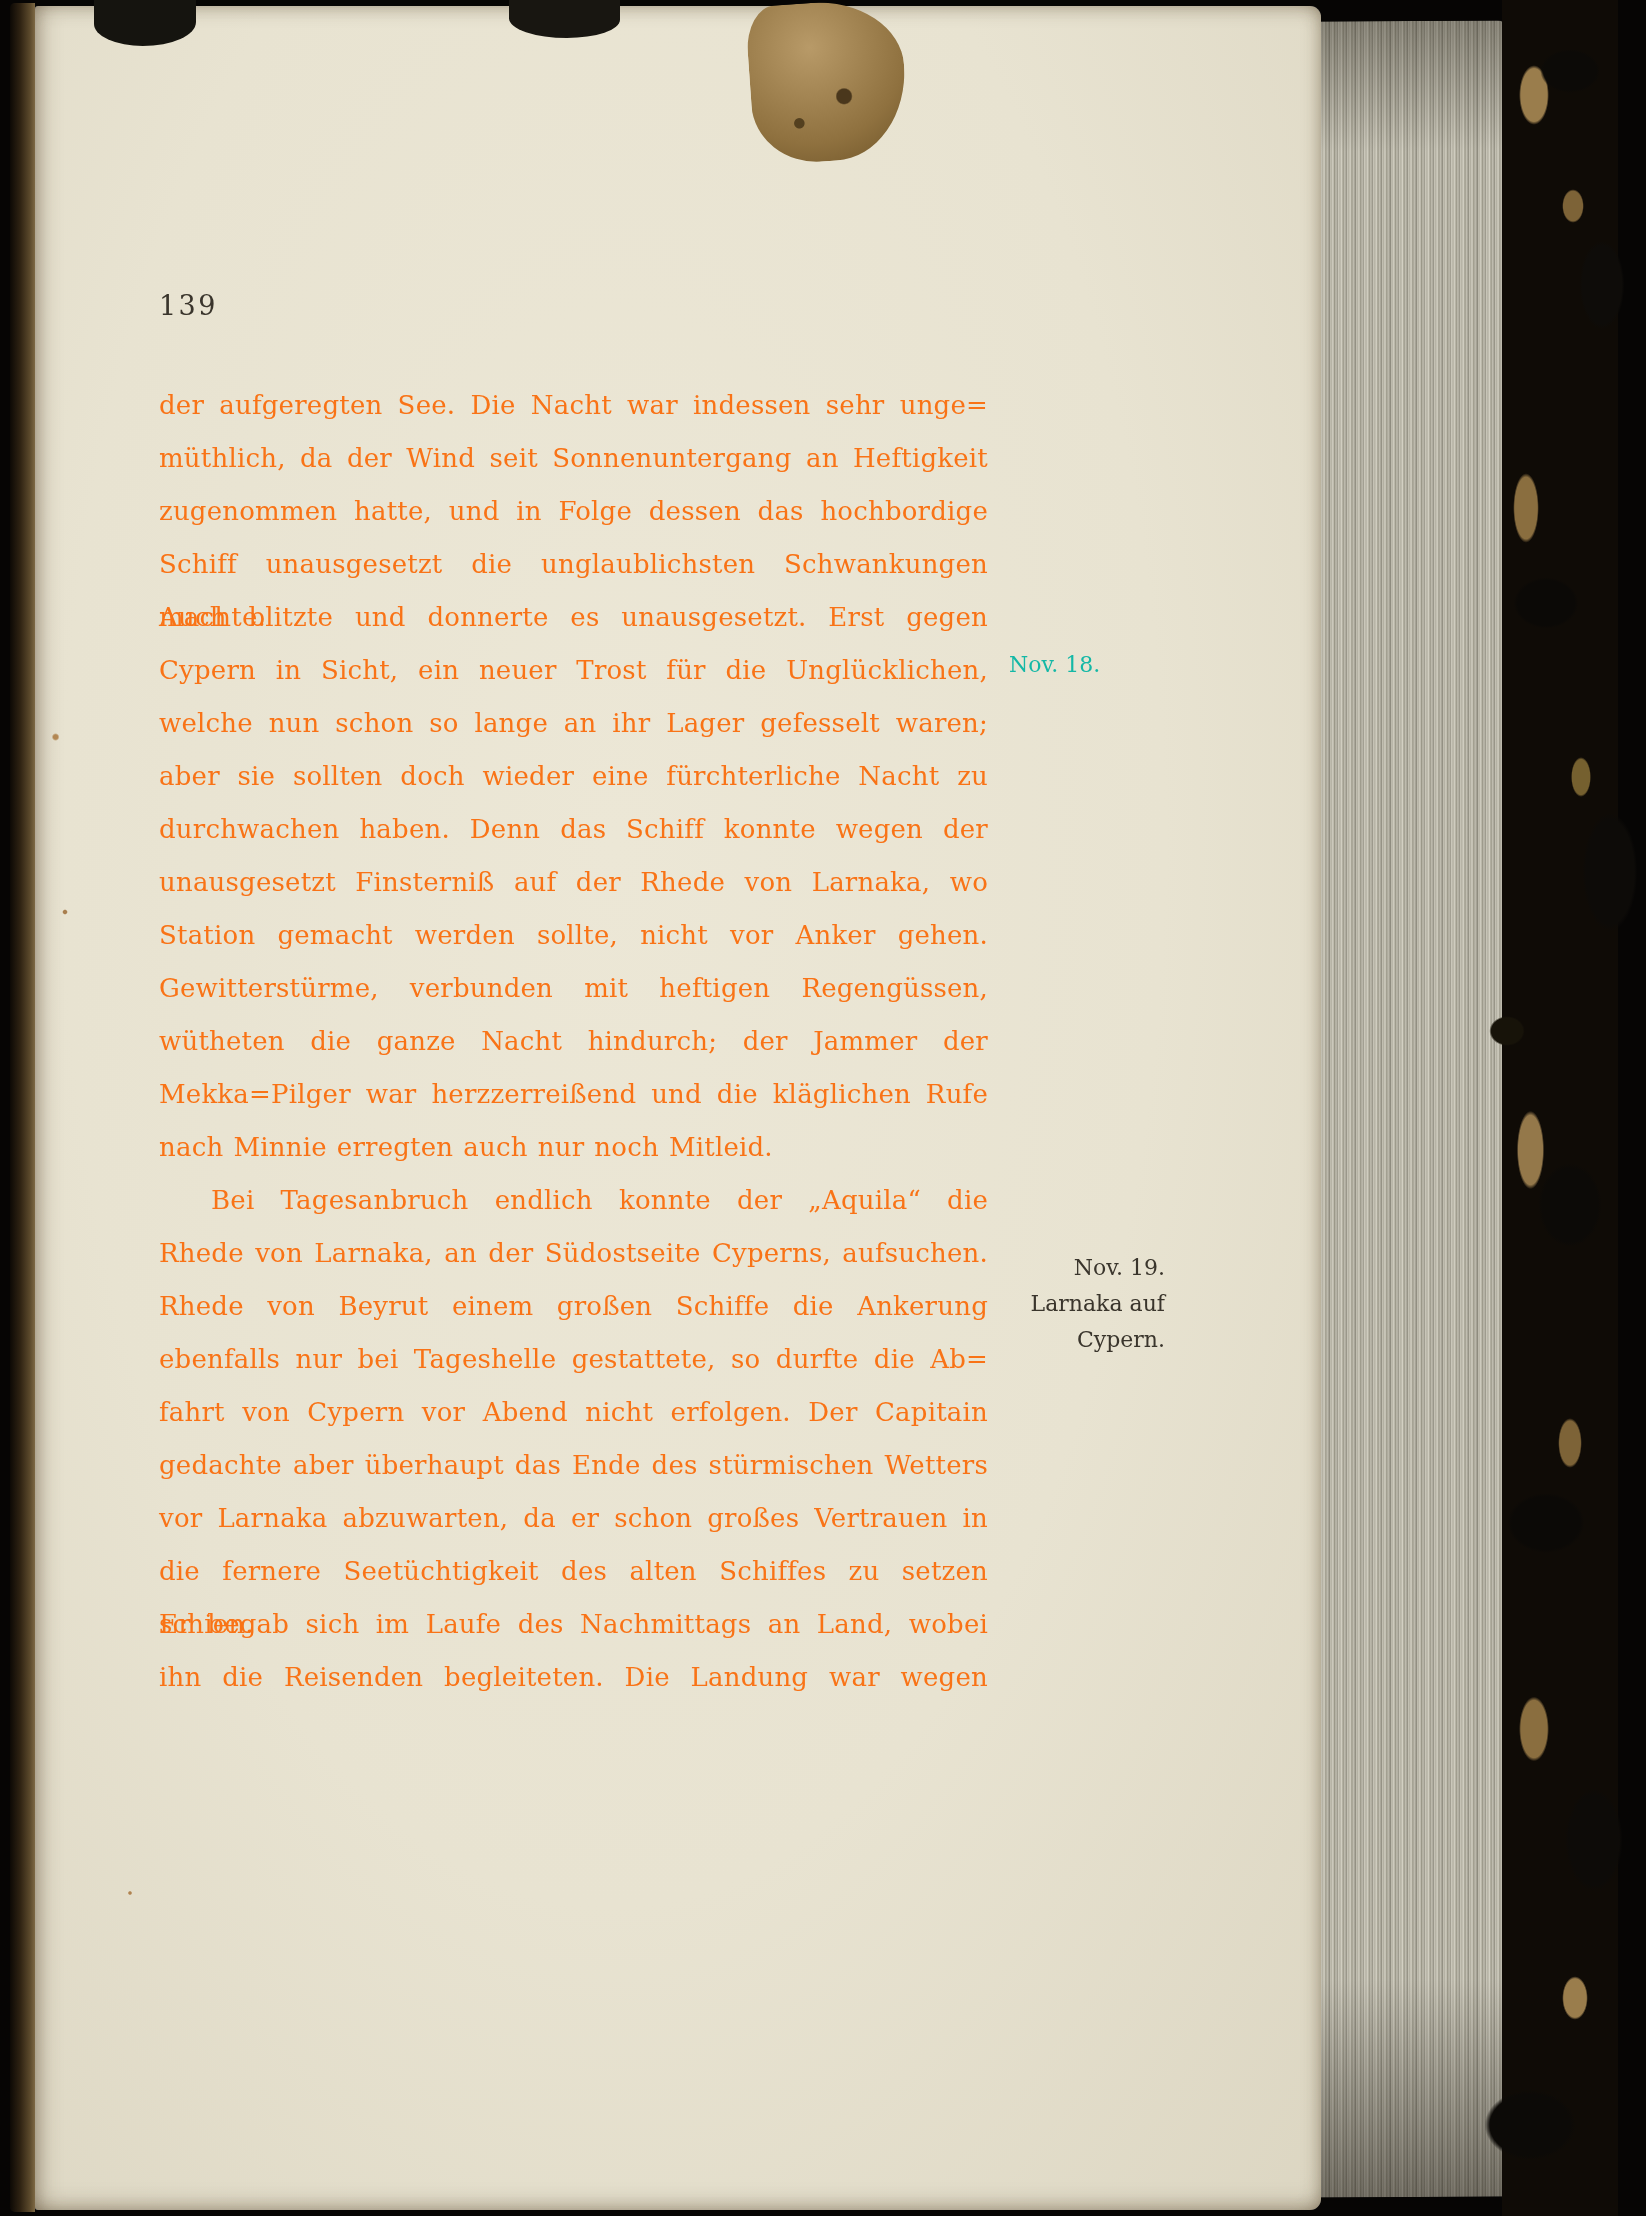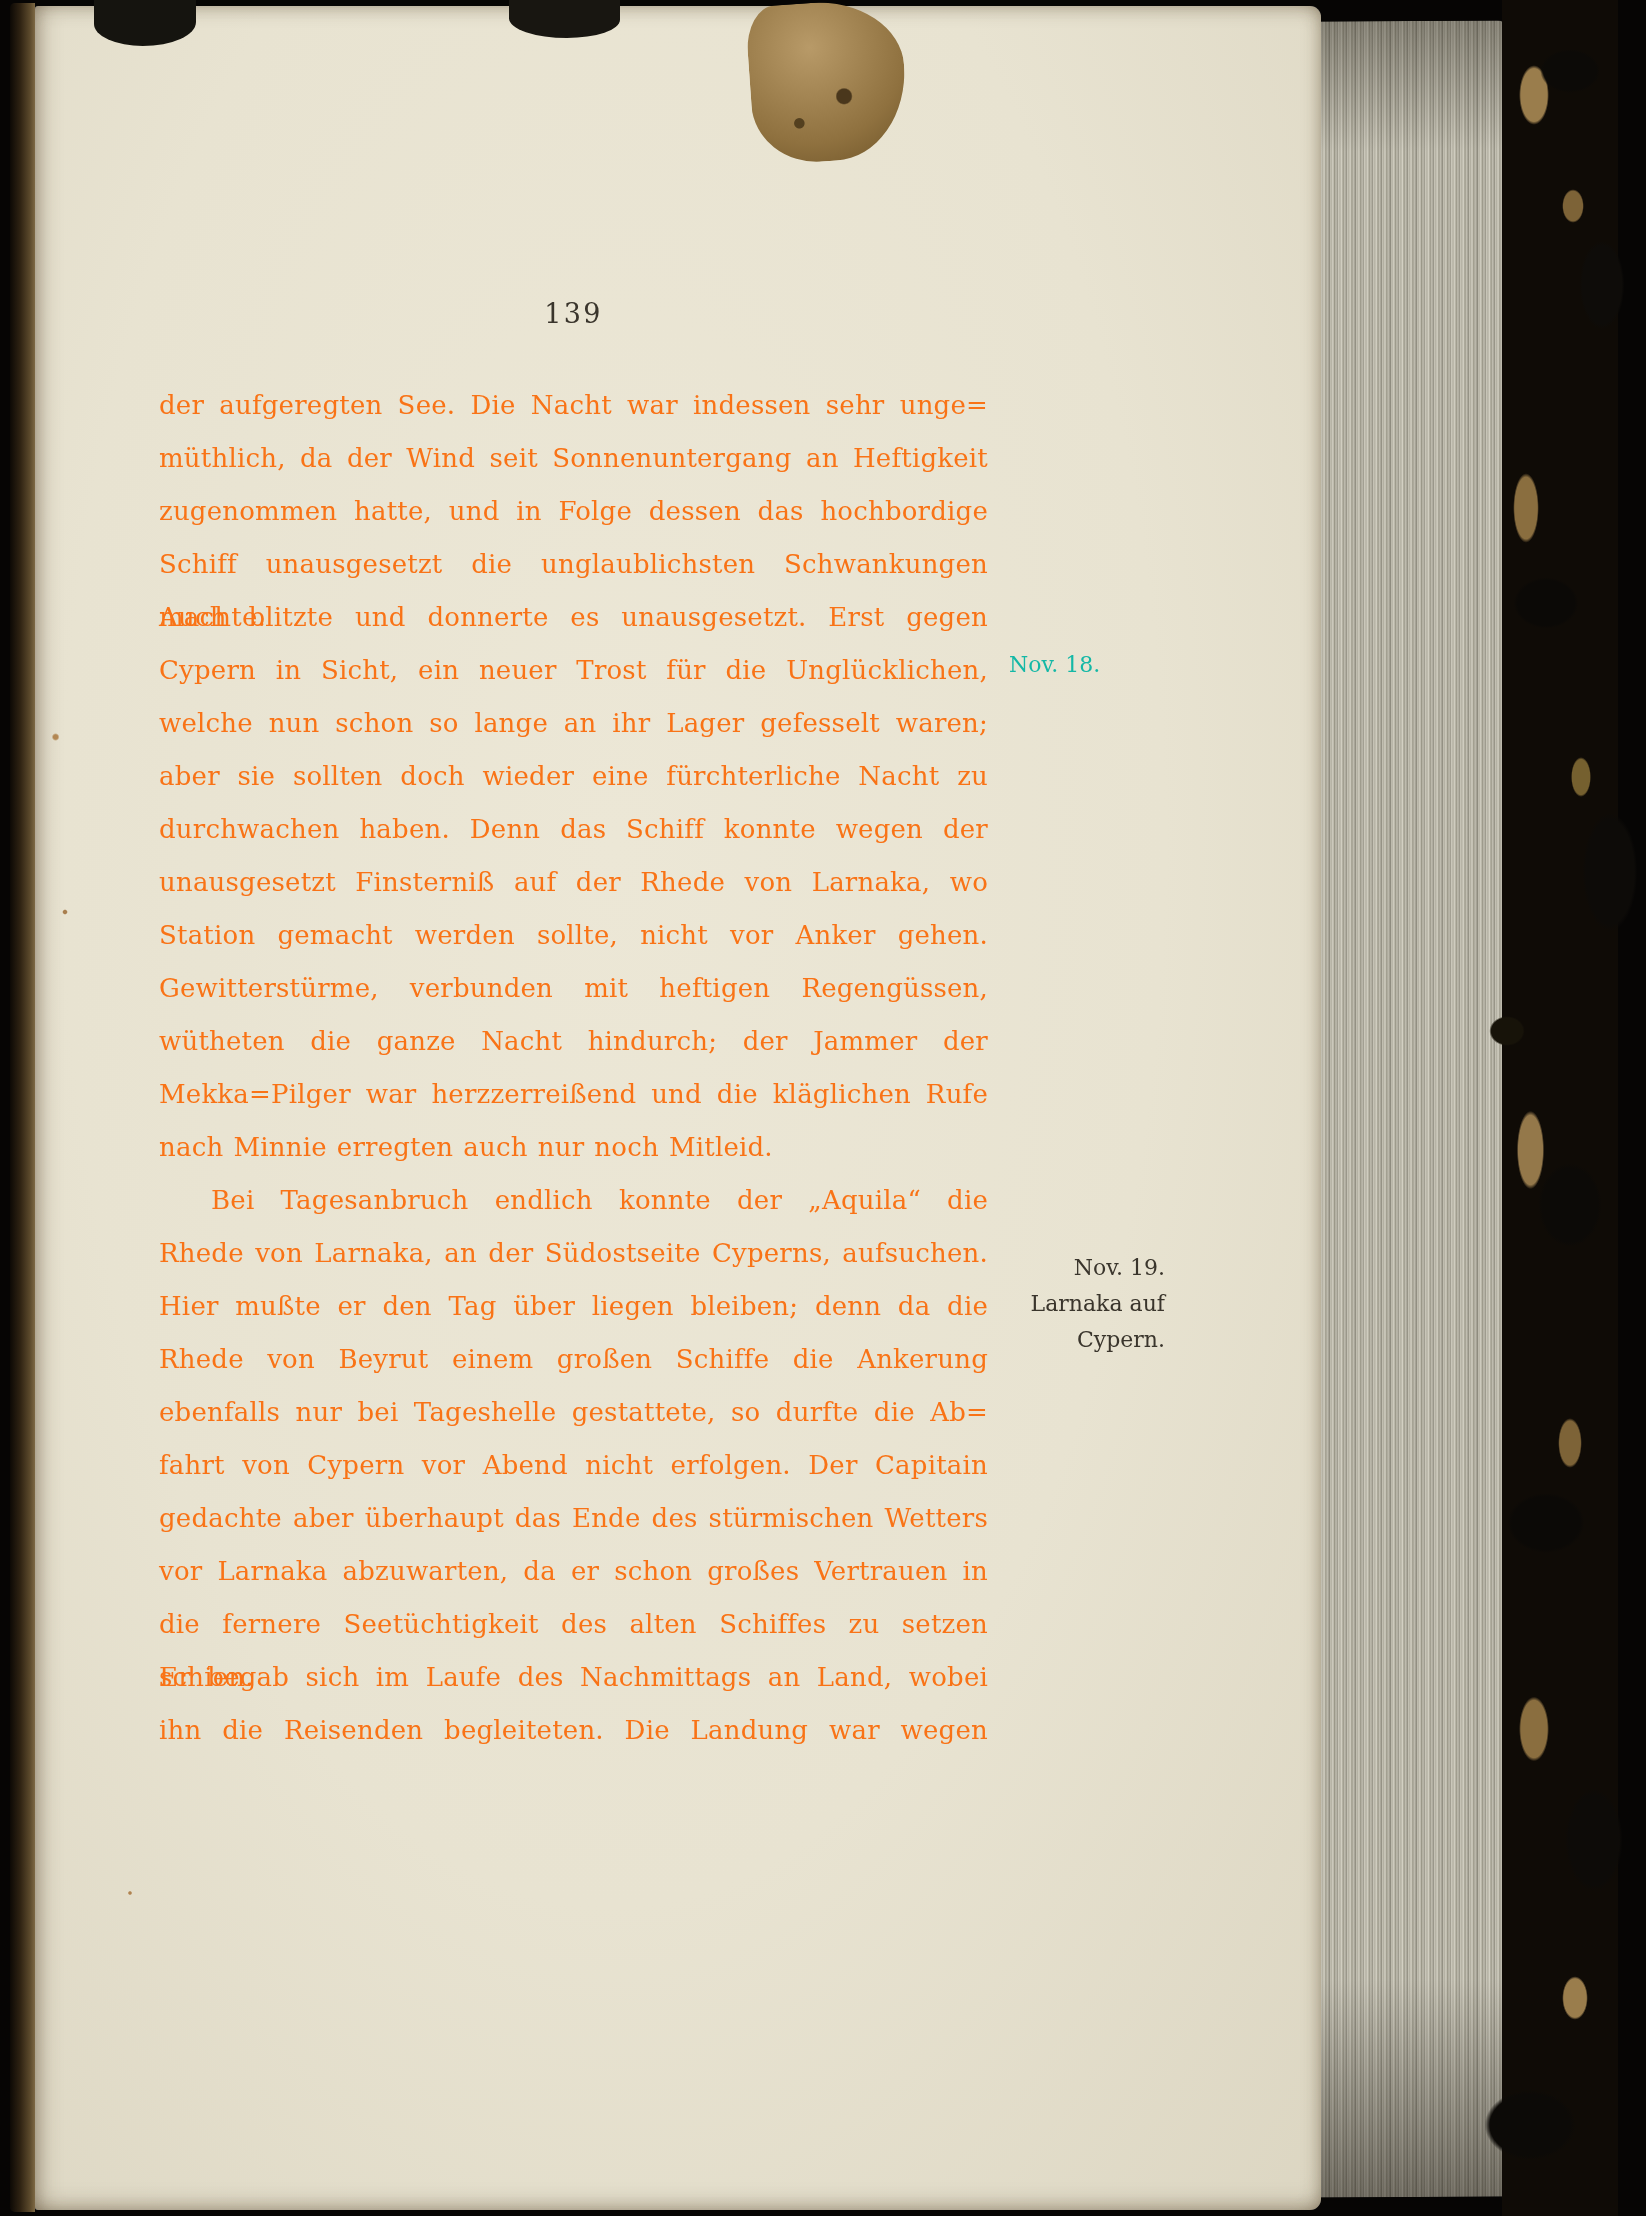--- a/index.html
+++ b/index.html
@@ -93,21 +93,21 @@
       radial-gradient(circle 14.3px at 60% 60%, #4a371c 0 50%, transparent 60%),
       radial-gradient(circle 9.5px at 30% 75%, #54401f 0 50%, transparent 60%),
       radial-gradient(circle at 40% 28%, #b89a68 0%, #8f713f 65%, #6e5428 100%);
     border-radius: 20% 60% 50% 45% / 30% 45% 60% 40%;
     transform: rotate(-4deg);
   }
 
   
   .page-number {
     position: absolute; left: 159px; top: 290px; width: 829px;
-    text-align: center; font-size: 27px; color: #3a352c; letter-spacing: 2.4px; margin-top: 8px;
+    font-size: 27px; color: #3a352c; letter-spacing: 2.4px;
   }
   .body-text { position: absolute; left: 159px; top: 379px; width: 829px; }
   .tline {
     height: 53px; line-height: 53px; font-size: 26px; color: #f97316;
     text-align: justify; text-align-last: justify;
     letter-spacing: 0.2px; word-spacing: 1.6px;
   }
   .tline.endpar { text-align-last: left; }
   .tline.indent { text-indent: 52px; }
 
@@ -150,21 +150,20 @@
     <div class="tline">aber sie sollten doch wieder eine fürchterliche Nacht zu</div>
     <div class="tline">durchwachen haben. Denn das Schiff konnte wegen der</div>
     <div class="tline">unausgesetzt Finsterniß auf der Rhede von Larnaka, wo</div>
     <div class="tline">Station gemacht werden sollte, nicht vor Anker gehen.</div>
     <div class="tline">Gewitterstürme, verbunden mit heftigen Regengüssen,</div>
     <div class="tline">wütheten die ganze Nacht hindurch; der Jammer der</div>
     <div class="tline">Mekka=Pilger war herzzerreißend und die kläglichen Rufe</div>
     <div class="tline endpar">nach Minnie erregten auch nur noch Mitleid.</div>
     <div class="tline indent">Bei Tagesanbruch endlich konnte der „Aquila“ die</div>
     <div class="tline">Rhede von Larnaka, an der Südostseite Cyperns, aufsuchen.</div>
-    <div class="tline">Hier mußte er den Tag über liegen bleiben; denn da die</div>
     <div class="tline">Rhede von Beyrut einem großen Schiffe die Ankerung</div>
     <div class="tline">ebenfalls nur bei Tageshelle gestattete, so durfte die Ab=</div>
     <div class="tline">fahrt von Cypern vor Abend nicht erfolgen. Der Capitain</div>
     <div class="tline">gedachte aber überhaupt das Ende des stürmischen Wetters</div>
     <div class="tline">vor Larnaka abzuwarten, da er schon großes Vertrauen in</div>
     <div class="tline">die fernere Seetüchtigkeit des alten Schiffes zu setzen schien.</div>
     <div class="tline">Er begab sich im Laufe des Nachmittags an Land, wobei</div>
     <div class="tline">ihn die Reisenden begleiteten. Die Landung war wegen</div>
   </div>
 

